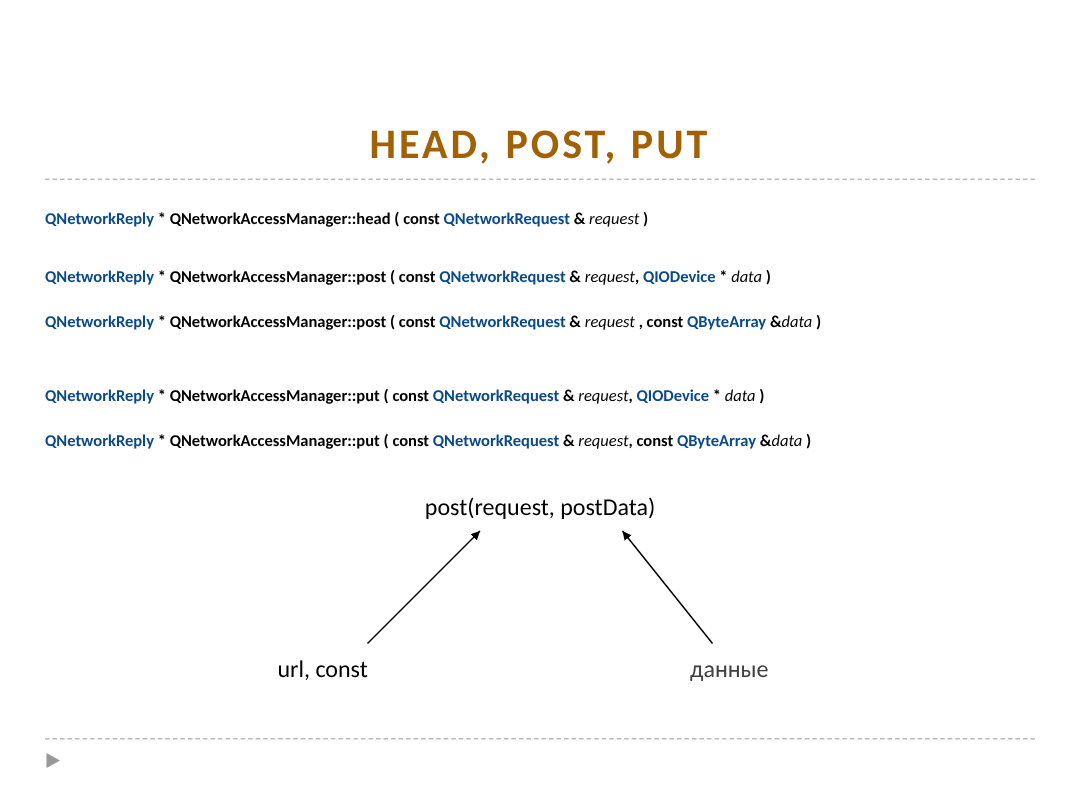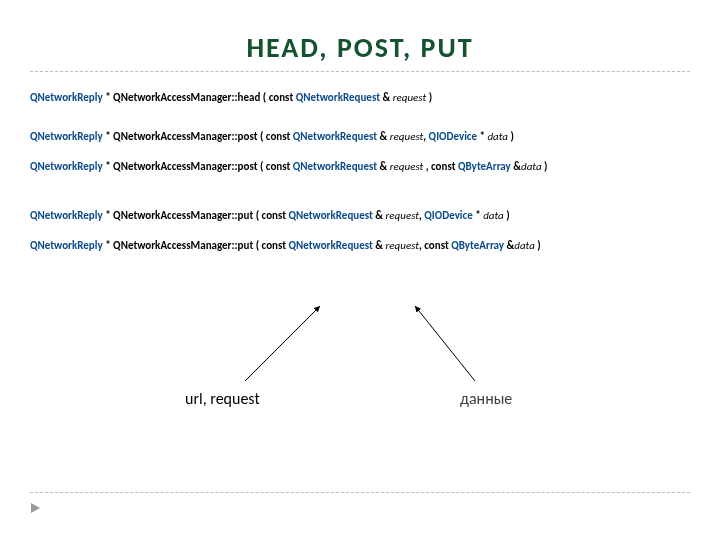--- a/index.html
+++ b/index.html
@@ -13,24 +13,25 @@
   }
   .slide {
     padding: 30px 30px 20px 30px;
     position: relative;
     height: 100%;
   }
   .title {
     text-align: center;
     font-size: 28px;
     font-weight: bold;
-    color: #14532d;
+    color: #a16207;
     letter-spacing: 2px;
     margin-bottom: 6px;
     font-family: Calibri, Arial, sans-serif;
+    margin-top: 48px;
   }
   .hr-dotted {
     border: none;
     border-top: 1px dashed #bbb;
     margin: 0 0 18px 0;
   }
   .sig {
     font-size: 11px;
     color: #000;
     margin: 0 0 14px 0;
@@ -117,21 +118,22 @@
 
   <p class="sig">
     <span class="lnk">QNetworkReply</span><span class="bold"> * QNetworkAccessManager::put ( const </span><span class="lnk">QNetworkRequest</span><span class="bold"> &amp; </span><span class="ital">request</span><span class="bold">, </span><span class="lnk">QIODevice</span><span class="bold"> * </span><span class="ital">data</span><span class="bold"> )</span>
   </p>
 
   <p class="sig">
     <span class="lnk">QNetworkReply</span><span class="bold"> * QNetworkAccessManager::put ( const </span><span class="lnk">QNetworkRequest</span><span class="bold"> &amp; </span><span class="ital">request</span><span class="bold">, const </span><span class="lnk">QByteArray</span><span class="bold"> &amp;</span><span class="ital">data</span><span class="bold"> )</span>
   </p>
 
   <div class="diagram">
-    <div class="diag-left">url, request</div>
+    <div class="diag-top">post(request, postData)</div>
+    <div class="diag-left">url, const</div>
     <div class="diag-right">данные</div>
     <svg class="arrow-svg" width="660" height="160">
       <defs>
         <marker id="ah" markerWidth="8" markerHeight="8" refX="6" refY="3" orient="auto">
           <path d="M0,0 L6,3 L0,6 Z" fill="#000"></path>
         </marker>
       </defs>
       <line x1="215" y1="100" x2="290" y2="25" stroke="#000" stroke-width="1" marker-end="url(#ah)"></line>
       <line x1="445" y1="100" x2="385" y2="25" stroke="#000" stroke-width="1" marker-end="url(#ah)"></line>
     </svg>

